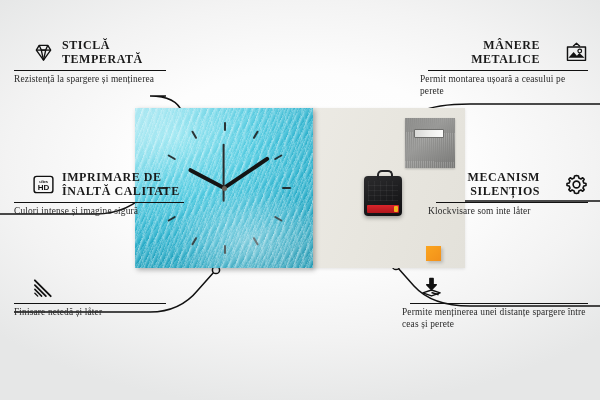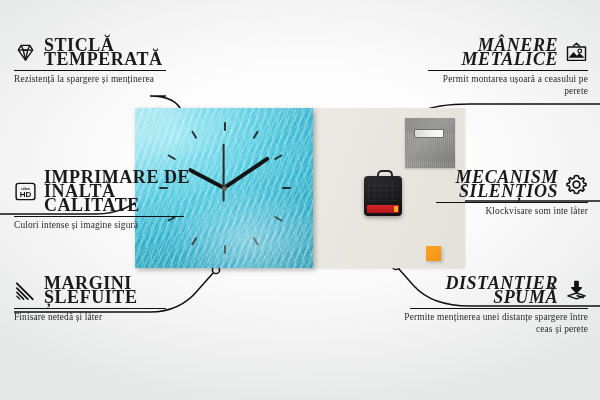--- a/index.html
+++ b/index.html
@@ -85,36 +85,36 @@
   .battery-tip{position:absolute;right:1px;top:1px;width:4px;height:6px;background:#f0b31e;border-radius:1px;}
   .spacer{
     position:absolute;left:116px;top:138px;width:15px;height:15px;
     background:linear-gradient(140deg,#fba51f 0%,#f2901a 100%);
     box-shadow:2px 2px 3px rgba(0,0,0,.18);
   }
 
   
   .callout{position:absolute;}
   .callout .head{display:flex;align-items:center;gap:7px;}
-  .callout.right .head{justify-content:flex-end;font-style:italic;}
+  .callout.right .head{}
   .title{
     font-family:"Liberation Serif",serif;
-    font-size:18px;font-weight:700;letter-spacing:.55px;color:#1a1a1a;
+    font-size:12px;font-weight:700;letter-spacing:.55px;color:#1a1a1a;
     line-height:14px;text-transform:uppercase;
   }
   .callout.left .title{text-align:left;}
   .callout.right .title{text-align:right;}
   .rule{height:1.4px;background:#111;margin:4px 0 3px;}
   .desc{
     font-family:"Liberation Serif",serif;
     font-size:9.4px;color:#2a2a2a;line-height:11.4px;letter-spacing:.15px;
   }
-  .callout.right .desc{text-align:right;}
-
-  .ic{width:23px;height:23px;flex:0 0 23px;display:block;}
+  .callout.right .desc{}
+
+  .ic{width:23px;height:23px;flex:0 0 23px;display:block;margin-left:18px;}
   .ic svg{display:block;width:23px;height:23px;}
 
   
   #c-sticla{left:14px;top:38px;width:160px;}
   #c-sticla .rule{width:152px;}
   #c-hd{left:14px;top:170px;width:178px;}
   #c-hd .rule{width:170px;}
   #c-margini{left:14px;top:276px;width:160px;}
   #c-margini .rule{width:152px;}
 
@@ -222,21 +222,20 @@
   <div class="callout left" id="c-margini">
     <div class="head">
       <span class="ic">
         <svg viewBox="0 0 24 24" fill="none" stroke="#111" stroke-linecap="round">
           <path d="M3 4.5 L19.5 21" stroke-width="2"></path>
           <path d="M3 9.5 L14.5 21" stroke-width="1.8"></path>
           <path d="M3 14 L10 21" stroke-width="1.6"></path>
           <path d="M3 18 L6 21" stroke-width="1.4"></path>
         </svg>
       </span>
-      <div class="title">MARGINI ȘLEFUITE</div>
     </div>
     <div class="rule"></div>
     <div class="desc">Finisare netedă și låter</div>
   </div>
 
   <div class="callout right" id="c-manere">
     <div class="head">
       <div class="title">MÂNERE METALICE</div>
       <span class="ic">
         <svg viewBox="0 0 24 24" fill="none" stroke="#111" stroke-width="1.4" stroke-linejoin="round">
@@ -264,21 +263,20 @@
           <circle cx="12" cy="12" r="3.5"></circle>
         </svg>
       </span>
     </div>
     <div class="rule"></div>
     <div class="desc">Klockvisare som inte låter</div>
   </div>
 
   <div class="callout right" id="c-distantier">
     <div class="head">
-      <div class="title">DISTANȚIER SPUMĂ</div>
       <span class="ic">
         <svg viewBox="0 0 24 24" fill="none" stroke="#111" stroke-width="1.5" stroke-linejoin="round">
           <path d="M10.3 2.5 H13.7 V9.2 H17 L12 14.4 L7 9.2 H10.3 Z" fill="#111"></path>
           <path d="M12 14.6 L21 17.6 L12 20.8 L3 17.6 Z"></path>
           <path d="M12 17.2 L19.4 19.6"></path>
         </svg>
       </span>
     </div>
     <div class="rule"></div>
     <div class="desc">Permite menținerea unei distanțe spargere între ceas și perete</div>

